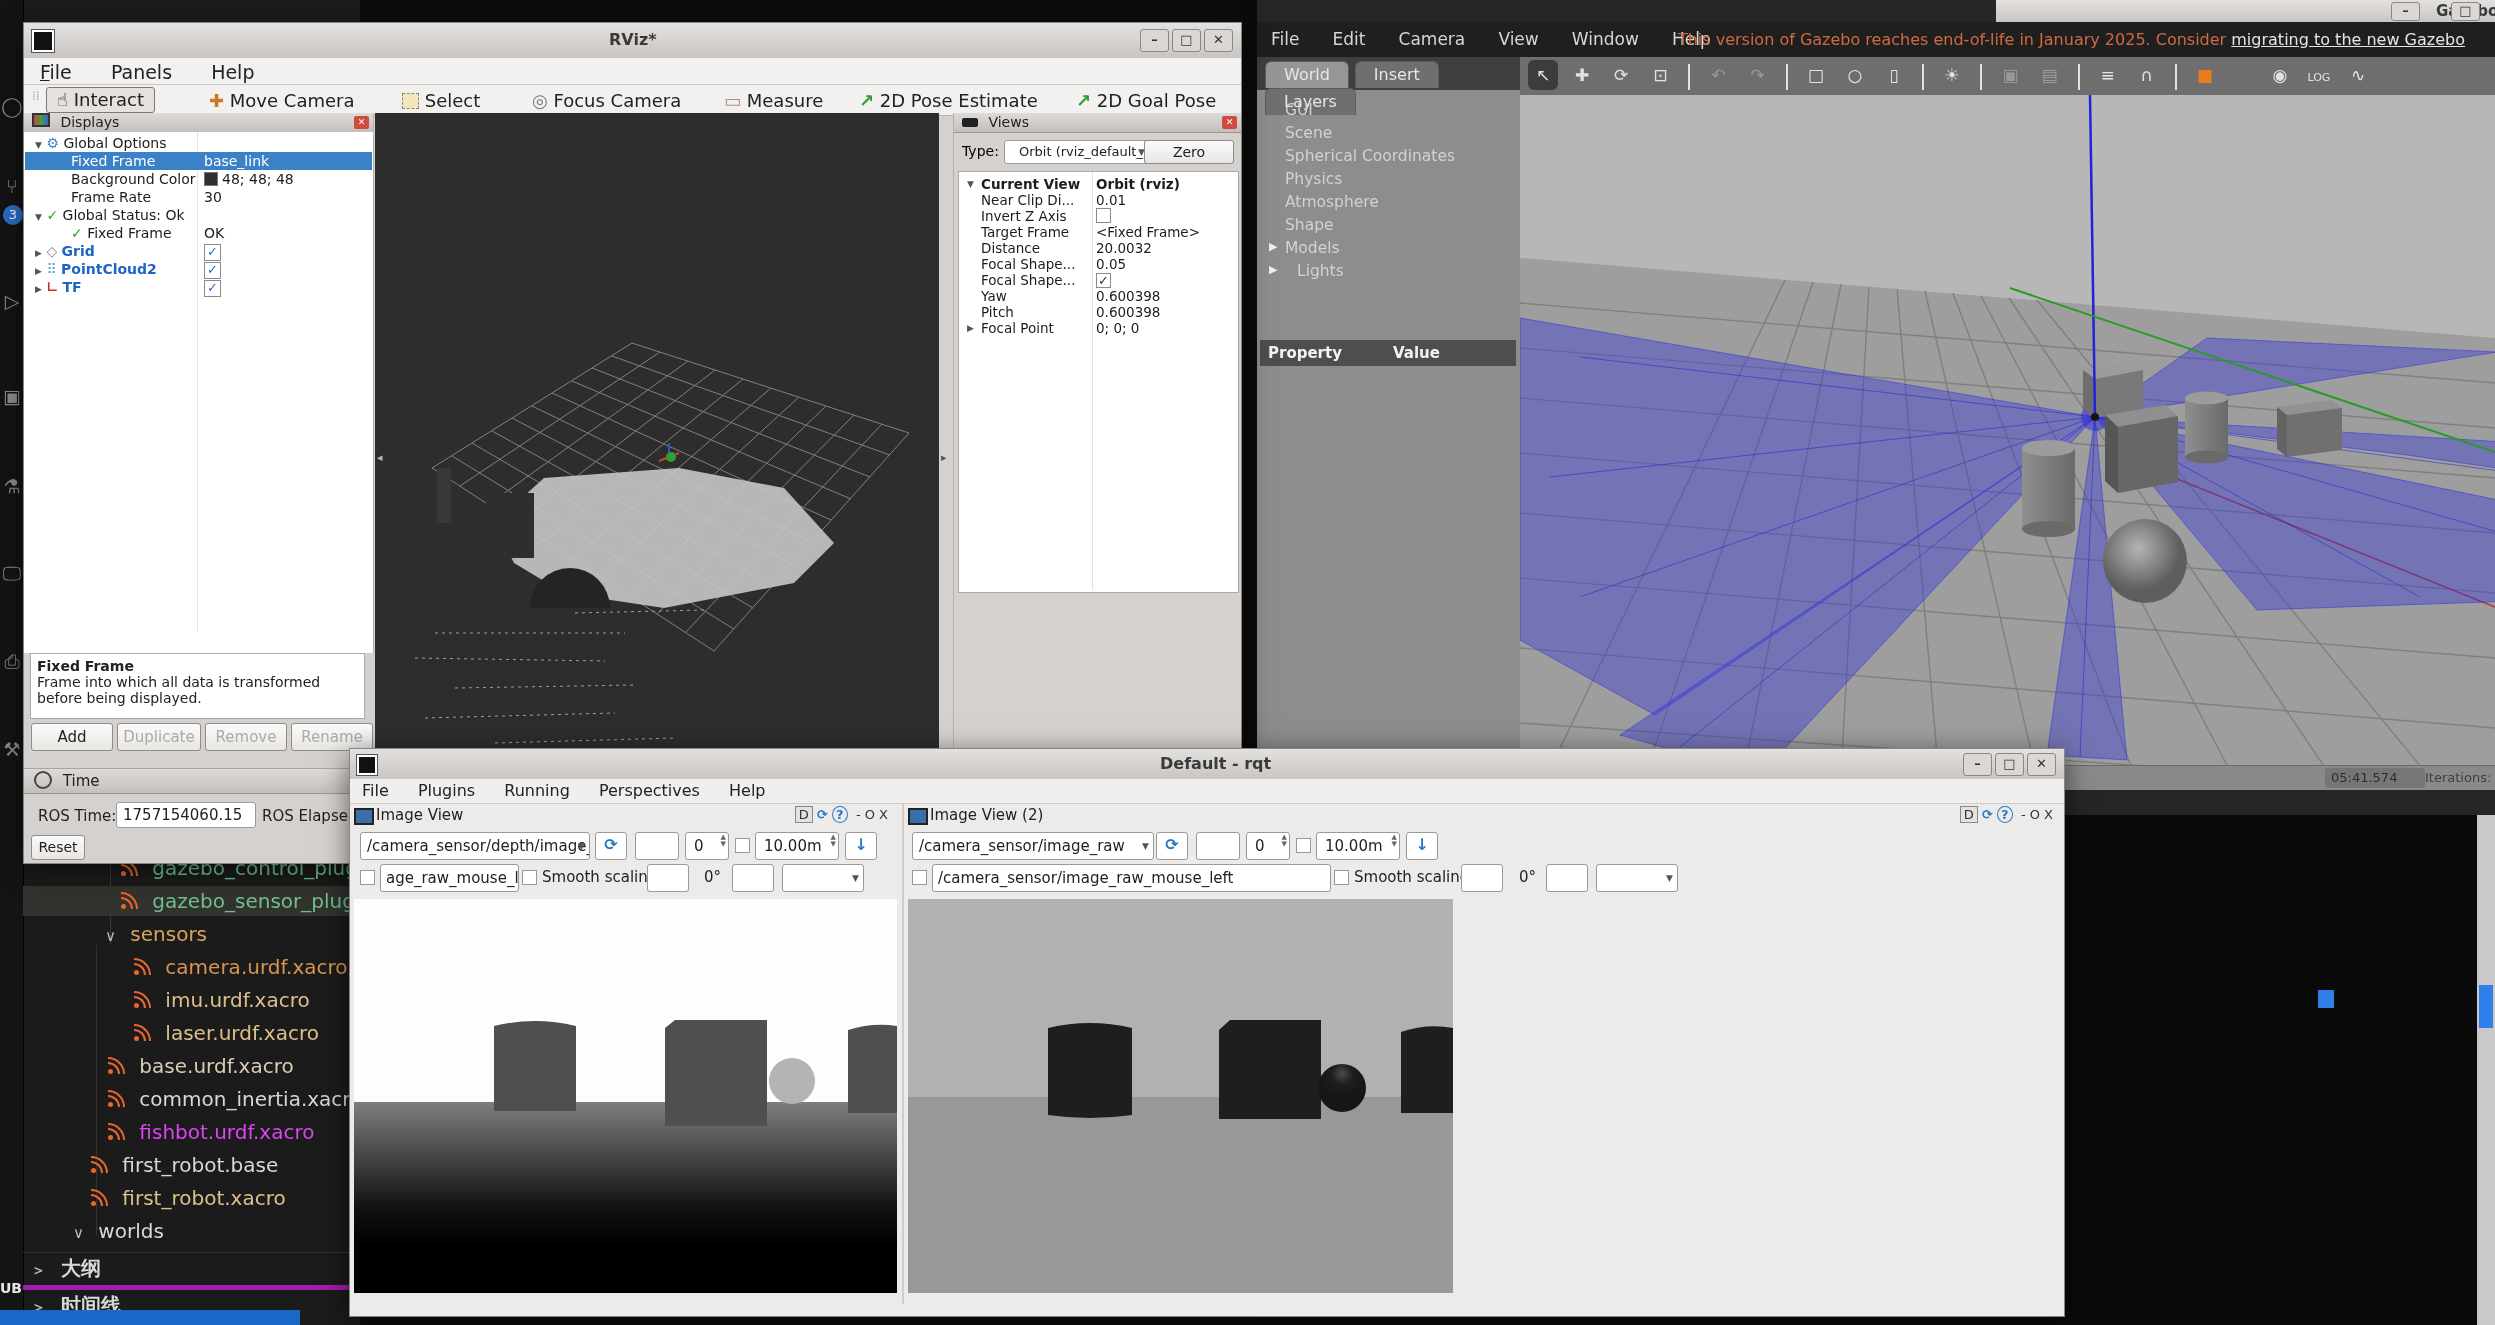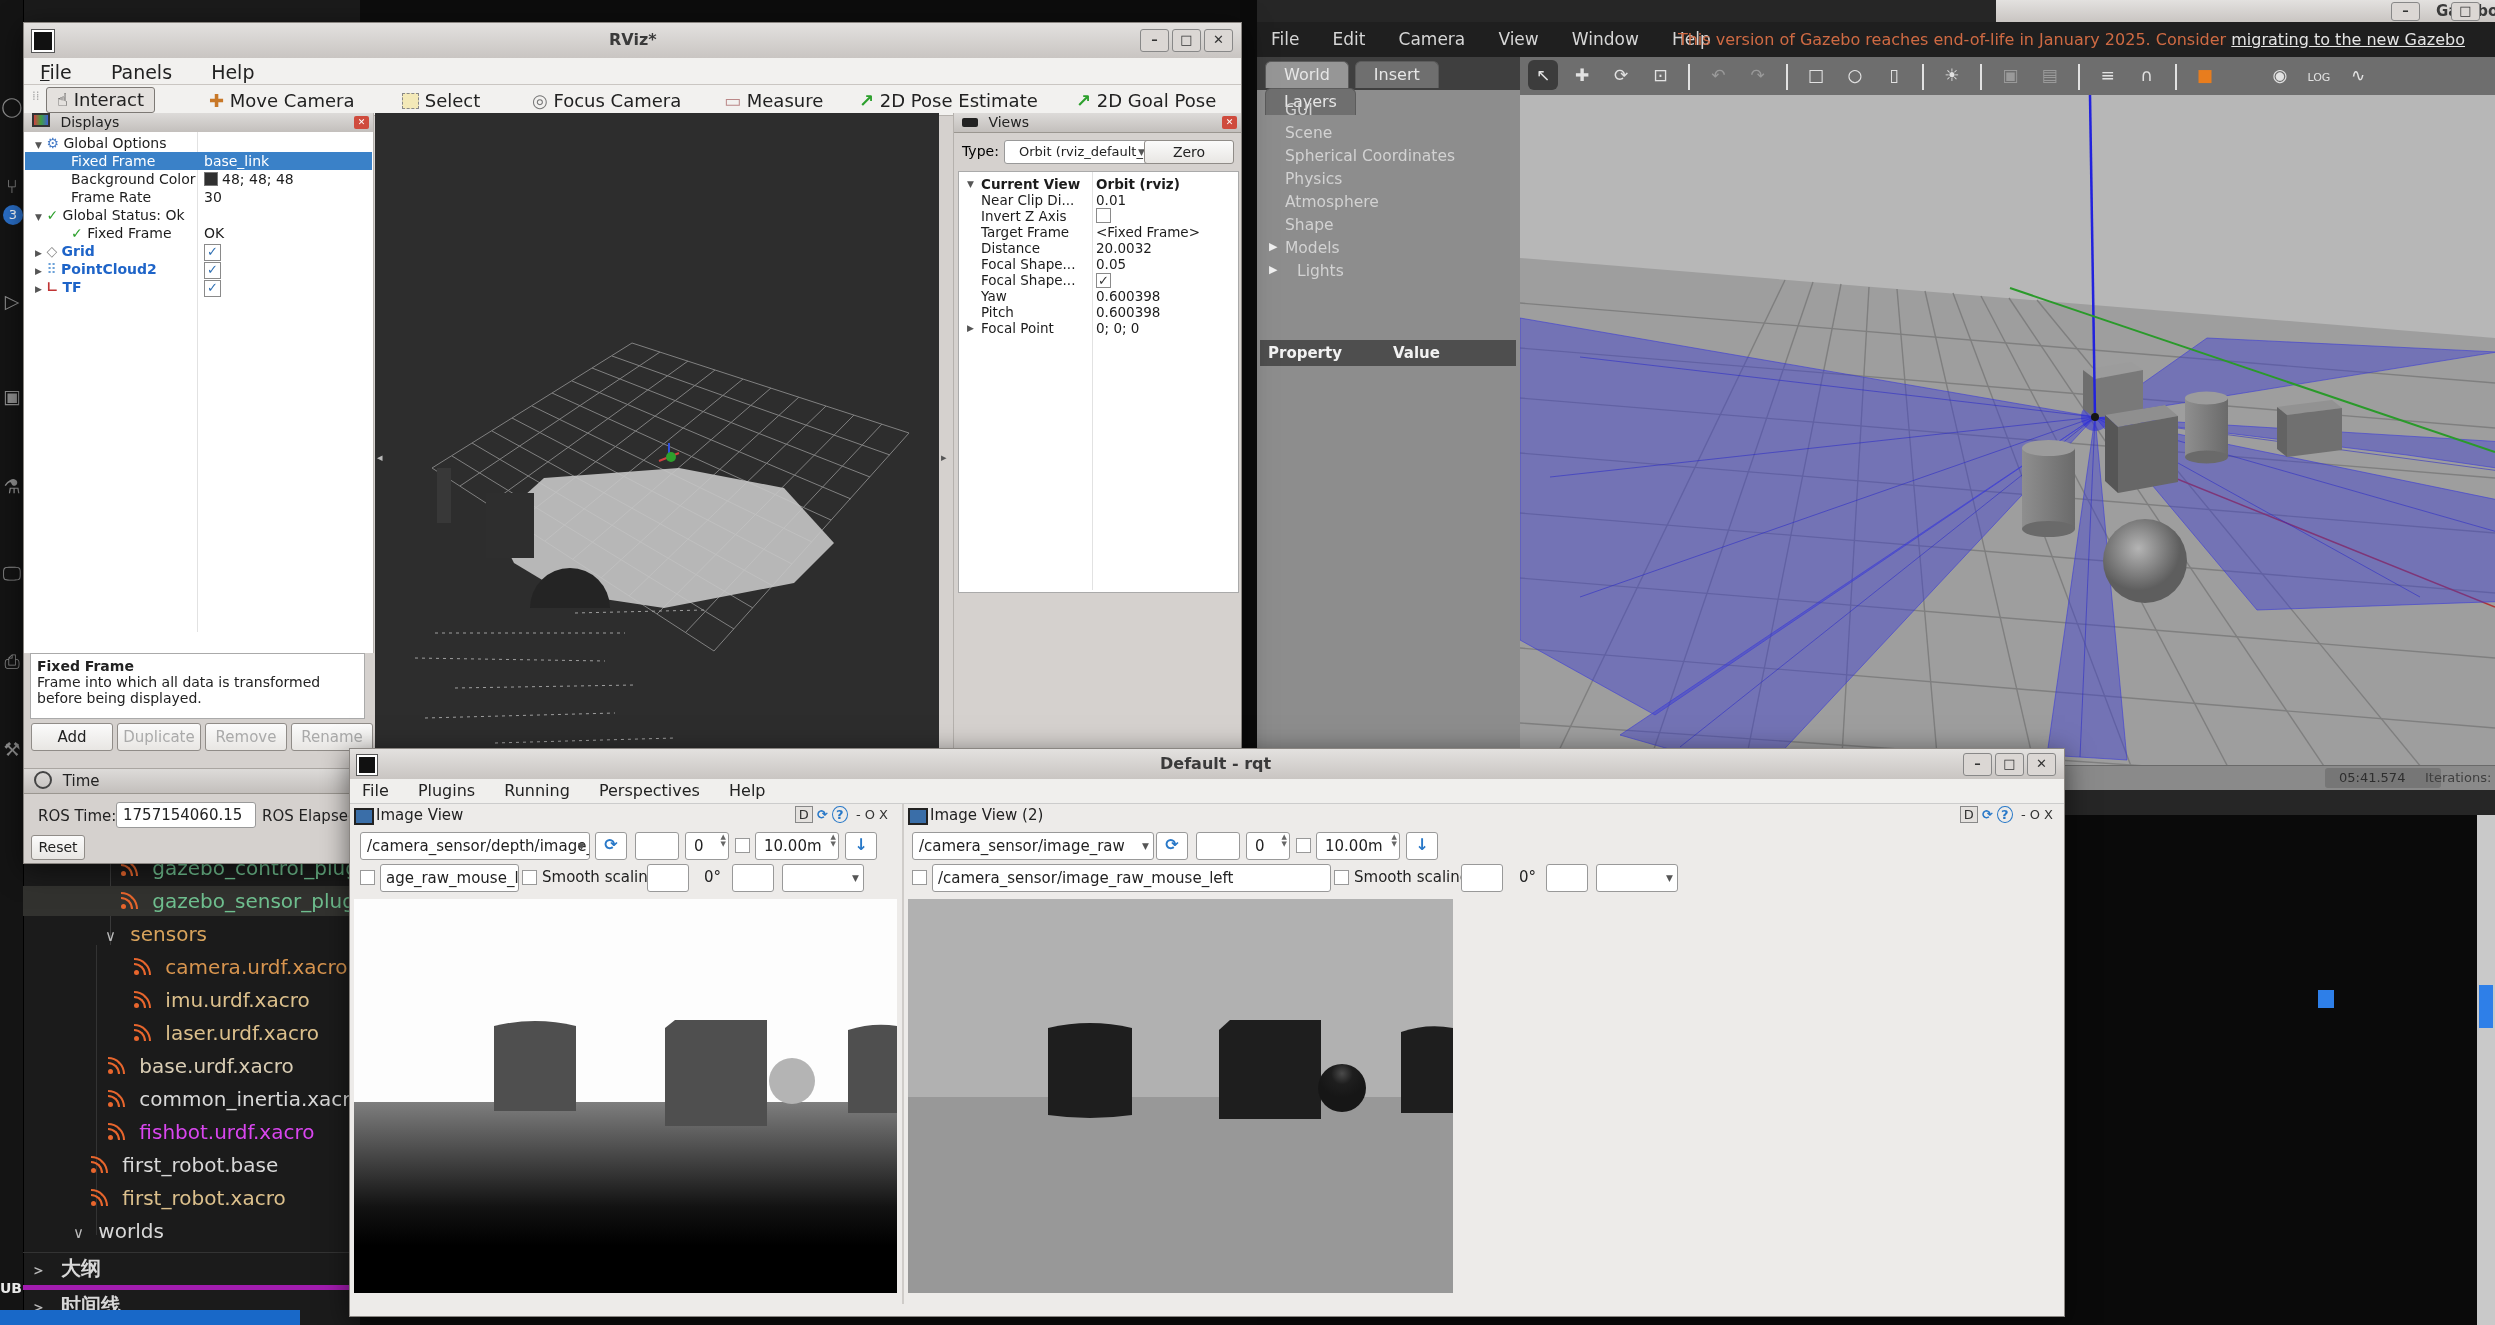--- a/index.html
+++ b/index.html
@@ -46,21 +46,21 @@
              border-bottom:1px solid #9a9690;font-size:14px;font-weight:normal;color:#222;line-height:19px;}
   
   .gz-menu{display:inline-block;color:#d6d6d6;font-size:17px;margin-right:28px;}
   .gz-tab{display:inline-block;height:26px;line-height:26px;padding:0 18px;color:#e6e6e6;font-size:16px;
           background:#6f6f6f;border-radius:6px 6px 0 0;margin-right:6px;border:1px solid #5c5c5c;border-bottom:none;}
   .gz-tab.on{background:#969696;}
   .gz-tree-item{height:23px;line-height:23px;color:#d2d2d2;font-size:15.5px;}
   .gz-tool{display:inline-block;width:30px;height:30px;line-height:30px;text-align:center;color:#e2e2e2;font-size:17px;margin:0 2px;}
   .gz-tool.on{background:#3c3c3c;border-radius:6px;}
   .gz-sep{display:inline-block;width:2px;height:26px;background:#fff;opacity:.8;margin:0 6px;vertical-align:middle;}
-  .st-field{position:absolute;height:20px;background:#767676;border-radius:3px;color:#2e2e2e;font-size:13px;line-height:20px;padding:0 14px;}
+  .st-field{position:absolute;height:20px;background:#767676;border-radius:3px;color:#2e2e2e;font-size:13px;line-height:20px;padding:0 6px;}
   .st-label{position:absolute;height:20px;color:#3f3f3f;font-size:13px;line-height:20px;}
   
   .dock-ctl{color:#333;font-size:13px;}
   .smallcb{display:inline-block;width:13px;height:13px;border:1px solid #999;background:#fff;vertical-align:middle;}
   .iconbtn{position:absolute;width:30px;height:26px;border:1px solid #999;border-radius:3px;background:#fff;
            color:#2878c8;text-align:center;font-size:16px;line-height:24px;font-weight:bold;}
 </style>
 </head>
 <body>
 

